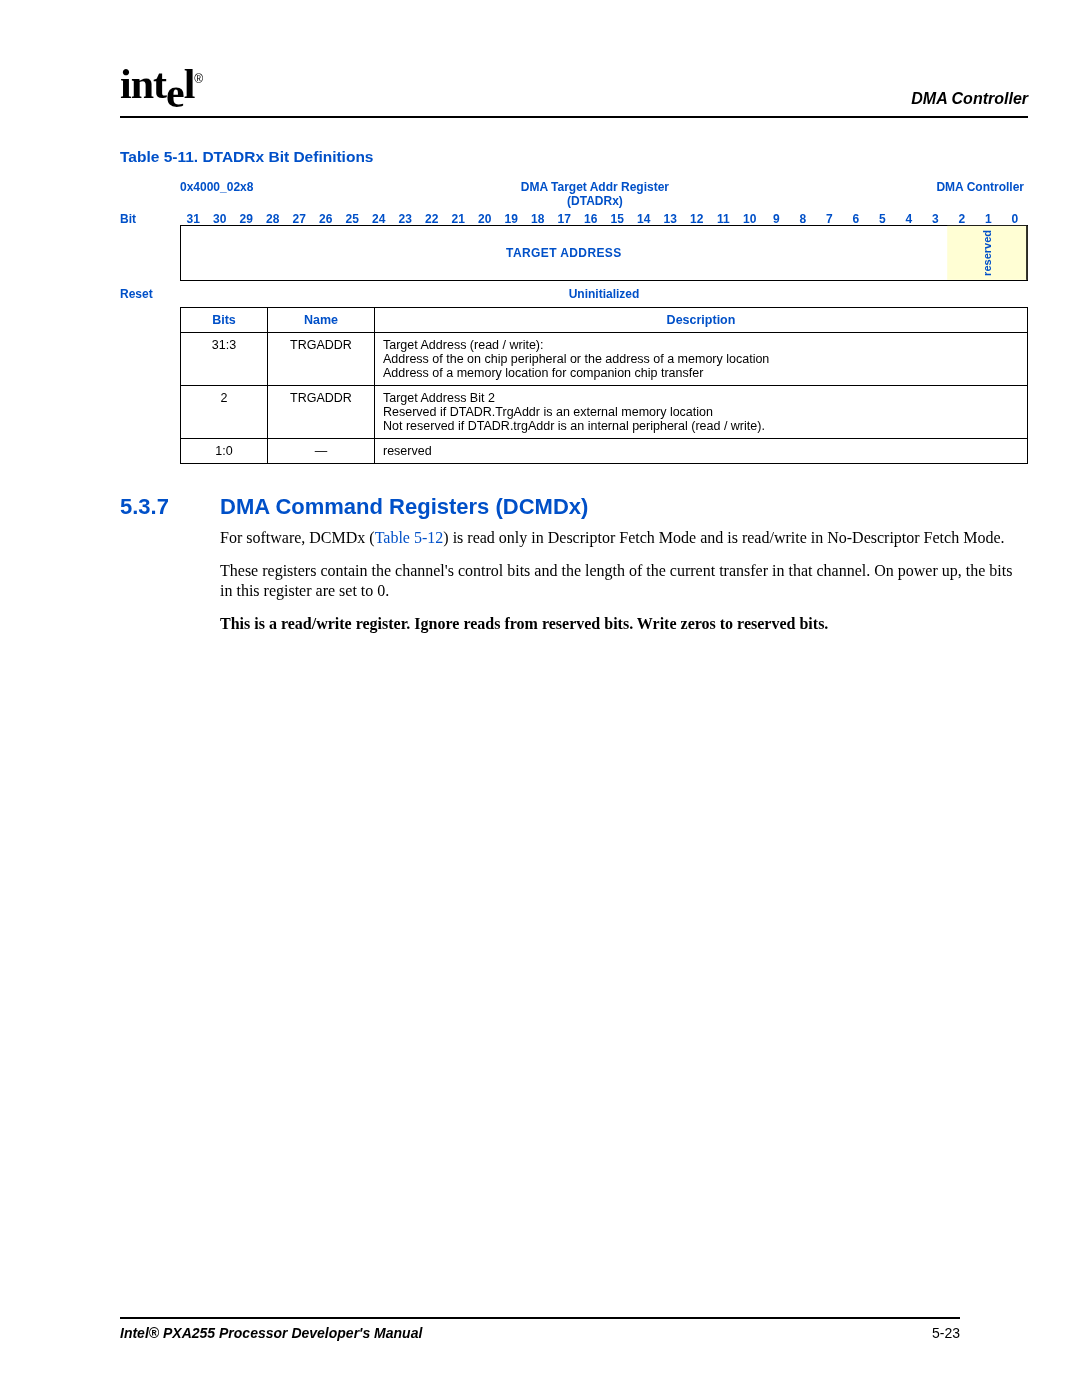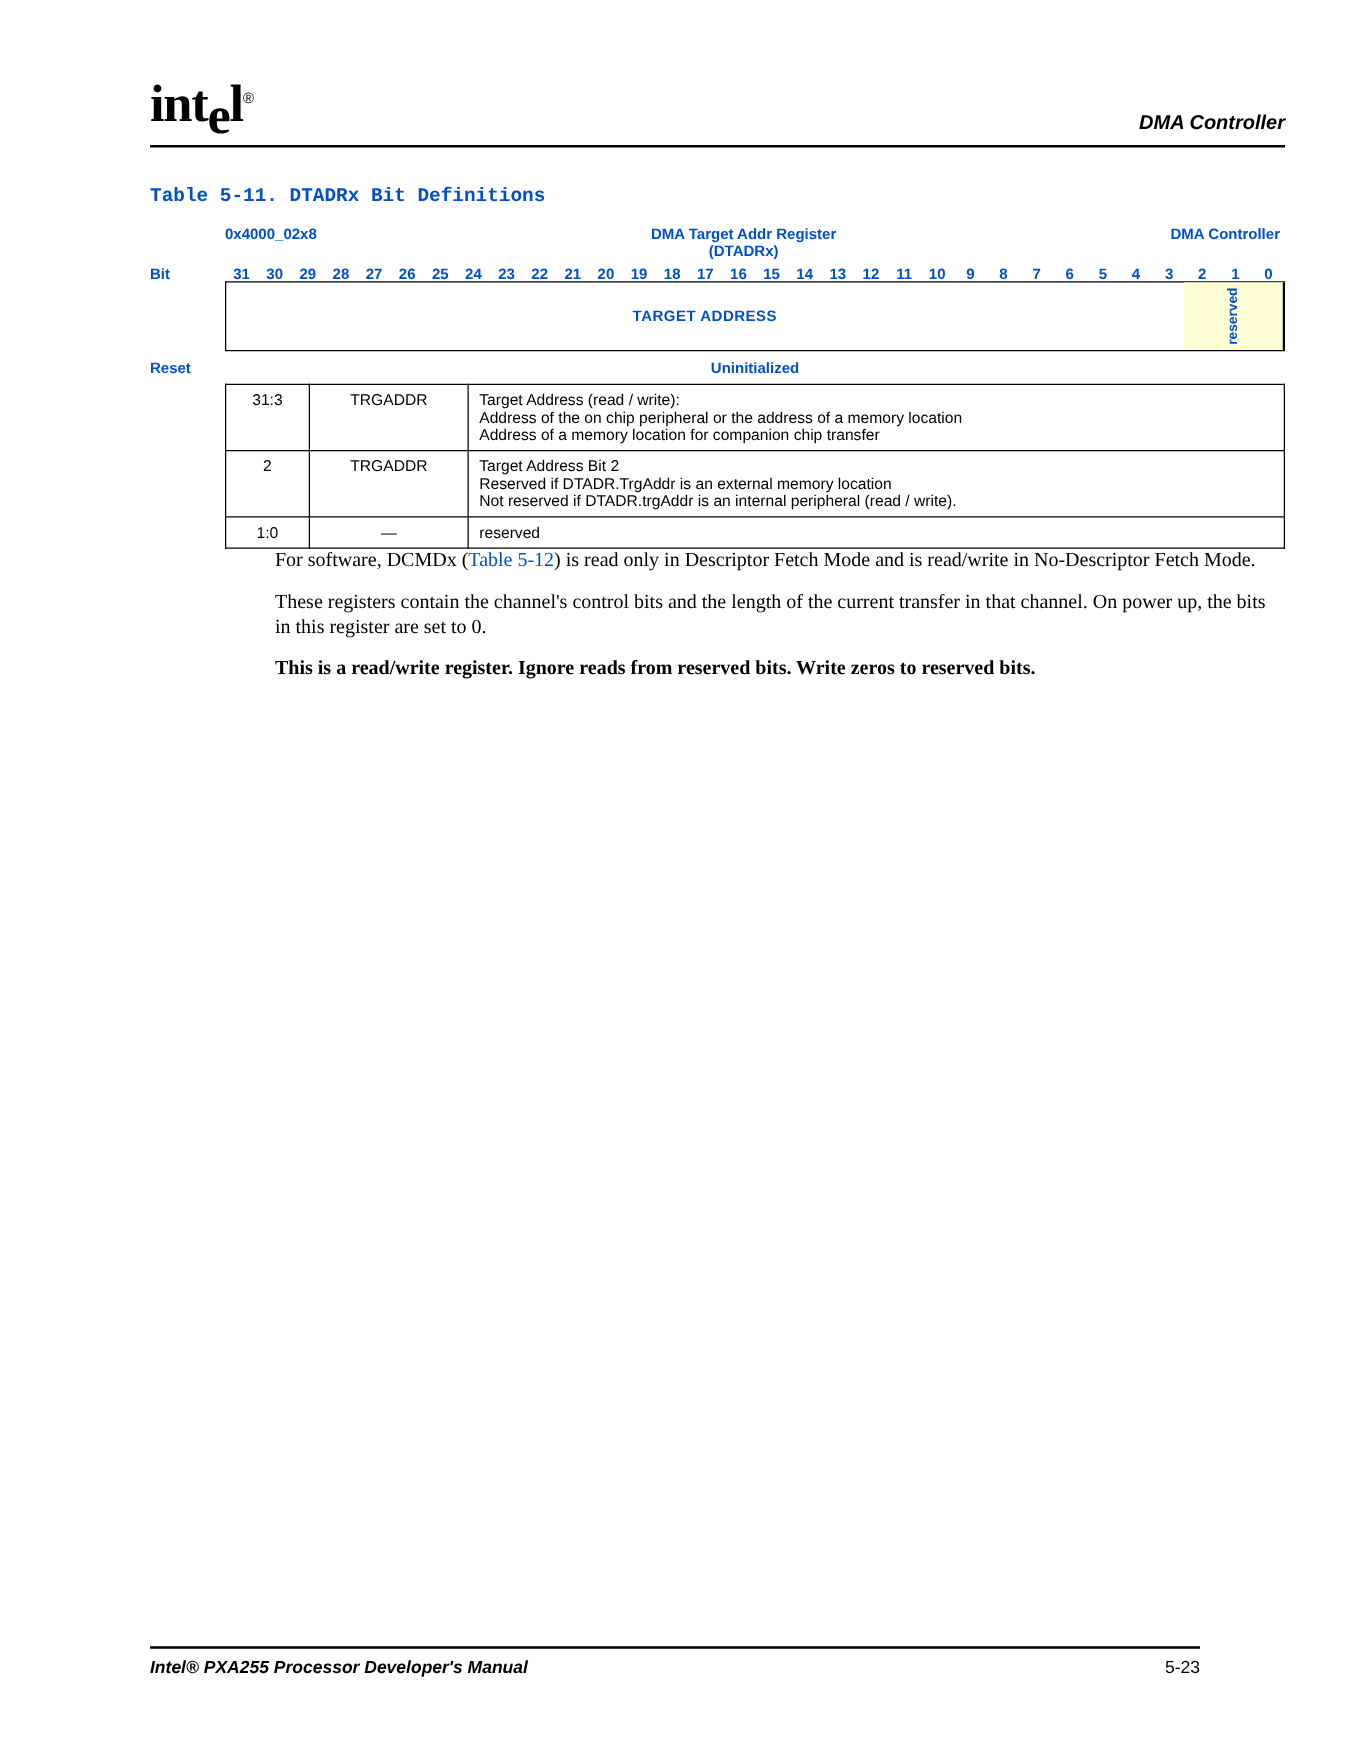--- a/index.html
+++ b/index.html
@@ -45,21 +45,20 @@
   .hr{
     border:none;
     border-top:2px solid #000;
     margin:0 0 30px 0;
   }
   .caption{
     color:#0050c8;
     font-weight:bold;
     font-size:15.5px;
     margin-bottom:14px;
-    font-family:Liberation Mono, monospace;
   }
   .regmeta{
     display:flex;
     justify-content:space-between;
     font-size:12px;
     font-weight:bold;
     color:#0050c8;
     padding:0 4px 4px 60px;
   }
   .regmeta .mid{text-align:center;}
@@ -238,20 +237,25 @@
     </span>
   </div>
 
   <div class="resetrow">
     <span class="lab">Reset</span>
     <span class="val">Uninitialized</span>
   </div>
 
   <table class="def">
     <tbody>
+        <tr>
+      <th style="width:70px">Bits</th>
+      <th style="width:90px">Name</th>
+      <th>Description</th>
+    </tr>
     <tr>
       <td class="c">31:3</td>
       <td class="c">TRGADDR</td>
       <td>
         <span>Target Address (read / write):</span><br>
         <span>Address of the on chip peripheral or the address of a memory location</span><br>
         <span>Address of a memory location for companion chip transfer</span>
       </td>
     </tr>
     <tr>
@@ -264,20 +268,24 @@
       </td>
     </tr>
     <tr>
       <td class="c">1:0</td>
       <td class="c">—</td>
       <td>reserved</td>
     </tr>
   </tbody>
     </table>
 
+  <div class="section">
+    <span class="num">5.3.7</span>
+    <span class="title">DMA Command Registers (DCMDx)</span>
+  </div>
 
   <div class="body">
     <p>
       <span>For software, DCMDx (</span><span class="link">Table 5-12</span><span>) is read only in Descriptor Fetch Mode and is read/write in No-Descriptor Fetch Mode.</span>
     </p>
     <p>These registers contain the channel's control bits and the length of the current transfer in that channel. On power up, the bits in this register are set to 0.</p>
     <p class="bold">This is a read/write register. Ignore reads from reserved bits. Write zeros to reserved bits.</p>
   </div>
 
   <div class="footer">

